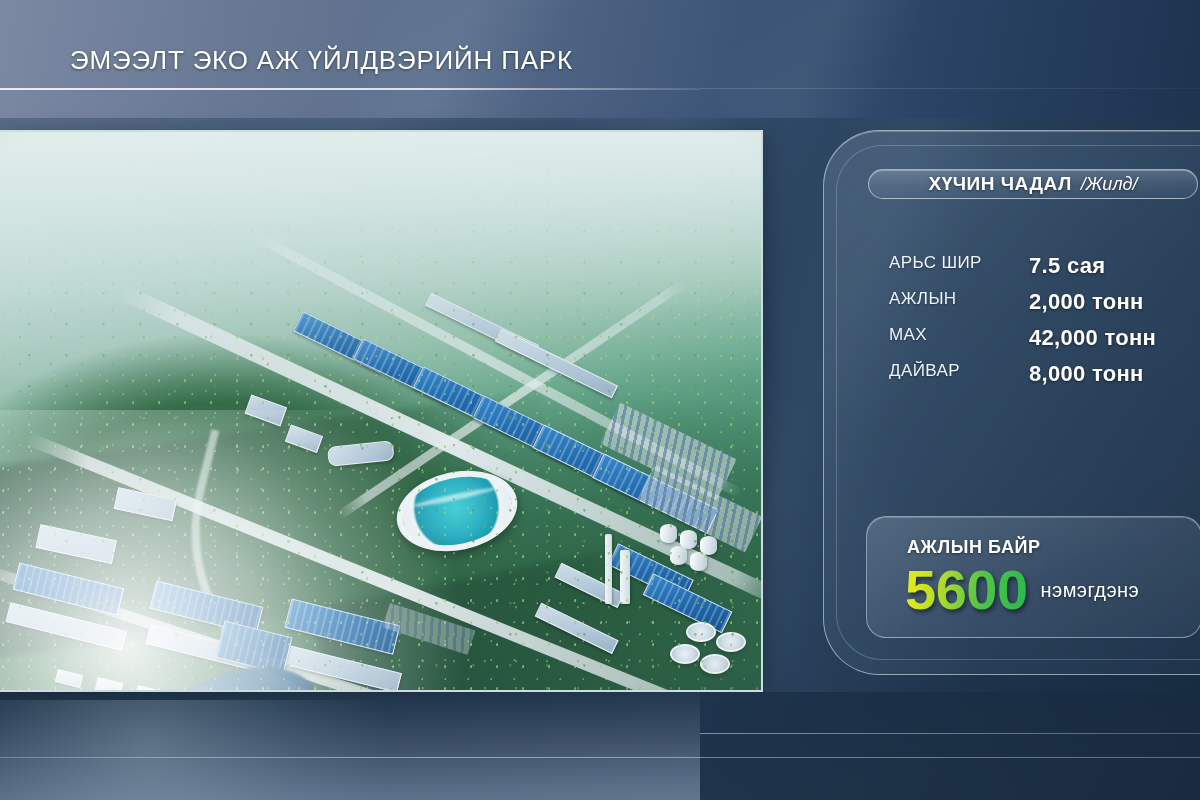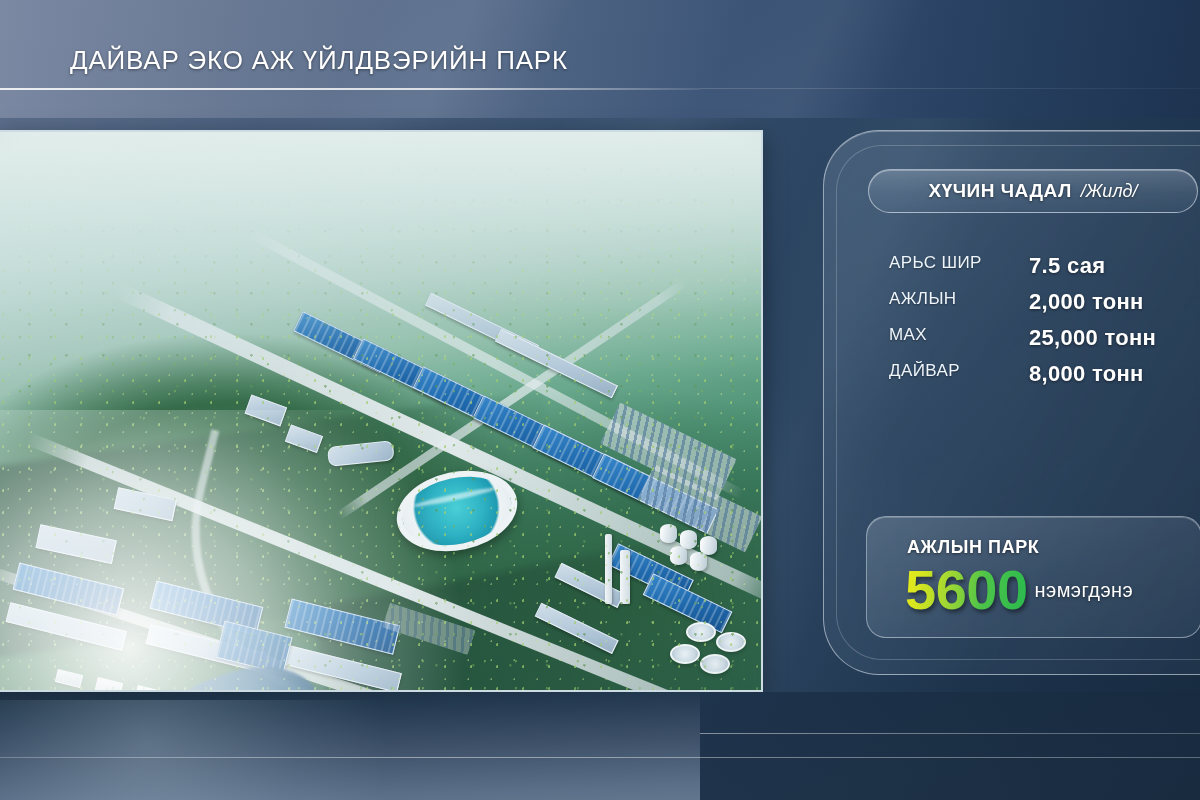--- a/index.html
+++ b/index.html
@@ -247,21 +247,21 @@
     content:""; position: absolute; left: 12px; top: 14px; right: 0; bottom: 14px;
     border-radius: 46px 0 0 46px;
     border: 1px solid rgba(235,243,250,0.22);
     border-right: none;
     pointer-events: none;
   }
 
   
   .cap {
     position: absolute; left: 44px; top: 38px;
-    width: 330px; height: 44px;
+    width: 330px; height: 30px;
     border-radius: 22px;
     border: 1px solid rgba(236,243,250,0.55);
     background: linear-gradient(180deg, rgba(200,215,232,0.26) 0%, rgba(160,183,206,0.16) 55%, rgba(140,165,192,0.10) 100%);
     display: flex; align-items: center; justify-content: center;
     box-shadow: inset 0 1px 0 rgba(255,255,255,0.3);
   }
   .cap-title {
     font-size: 19px; font-weight: 700; color: #ffffff;
     letter-spacing: 0.5px; text-shadow: 0 1px 3px rgba(0,0,0,0.5);
   }
@@ -313,21 +313,21 @@
     letter-spacing: -0.5px;
     background: linear-gradient(100deg, #e8ea1c 0%, #d6e520 14%, #9bd634 38%, #4fc448 62%, #27b84f 100%);
     -webkit-background-clip: text;
     background-clip: text;
     color: transparent;
     -webkit-text-fill-color: transparent;
     filter: drop-shadow(2px 3px 2px rgba(0,0,0,0.45));
   }
   .jobs-suffix {
     font-size: 20px; font-weight: 400; color: #ffffff;
-    margin-left: 7px; letter-spacing: 0.4px;
+    margin-left: 13px; letter-spacing: 0.4px;
     text-shadow: 0 1px 3px rgba(0,0,0,0.5);
   }
 
   
   .footer-band {
     position: absolute; left: 0; top: 692px;
     width: 1200px; height: 108px;
     background: linear-gradient(178deg, #1a2c3f 0%, #22384e 16%, #3d5068 46%, #5b6f88 78%, #6b7e94 100%);
   }
   .footer-band-right {
@@ -349,21 +349,21 @@
   }
 </style>
 </head>
 <body>
 
 <div id="stage">
 
   <div class="bg-streaks"></div>
 
   <div class="header-band"></div>
-  <div class="header-title">ДАЙВАР ЭКО АЖ ҮЙЛДВЭРИЙН ПАРК</div>
+  <div class="header-title">ЭМЭЭЛТ ЭКО АЖ ҮЙЛДВЭРИЙН ПАРК</div>
   <div class="header-rule"></div>
   <div class="header-rule-2"></div>
 
   <div class="render-panel">
     <div class="render-canvas">
       <div class="rn-base"></div>
       <div class="rn-hills"></div>
       <div class="rn-forest-a"></div>
       <div class="rn-forest-b"></div>
 
@@ -453,30 +453,30 @@
       <div class="stat-row">
         <span class="stat-label">АРЬС ШИР</span>
         <span class="stat-value">7.5 сая</span>
       </div>
       <div class="stat-row">
         <span class="stat-label">АЖЛЫН</span>
         <span class="stat-value">2,000 тонн</span>
       </div>
       <div class="stat-row">
         <span class="stat-label">МАХ</span>
-        <span class="stat-value">25,000 тонн</span>
+        <span class="stat-value">42,000 тонн</span>
       </div>
       <div class="stat-row">
         <span class="stat-label">ДАЙВАР</span>
         <span class="stat-value">8,000 тонн</span>
       </div>
     </div>
 
     <div class="jobs-box">
-      <div class="jobs-title">АЖЛЫН ПАРК</div>
+      <div class="jobs-title">АЖЛЫН БАЙР</div>
       <div class="jobs-line">
         <span class="jobs-number">5600</span>
         <span class="jobs-suffix">нэмэгдэнэ</span>
       </div>
     </div>
 
   </div>
 
   <div class="footer-band"></div>
   <div class="footer-band-right"></div>

